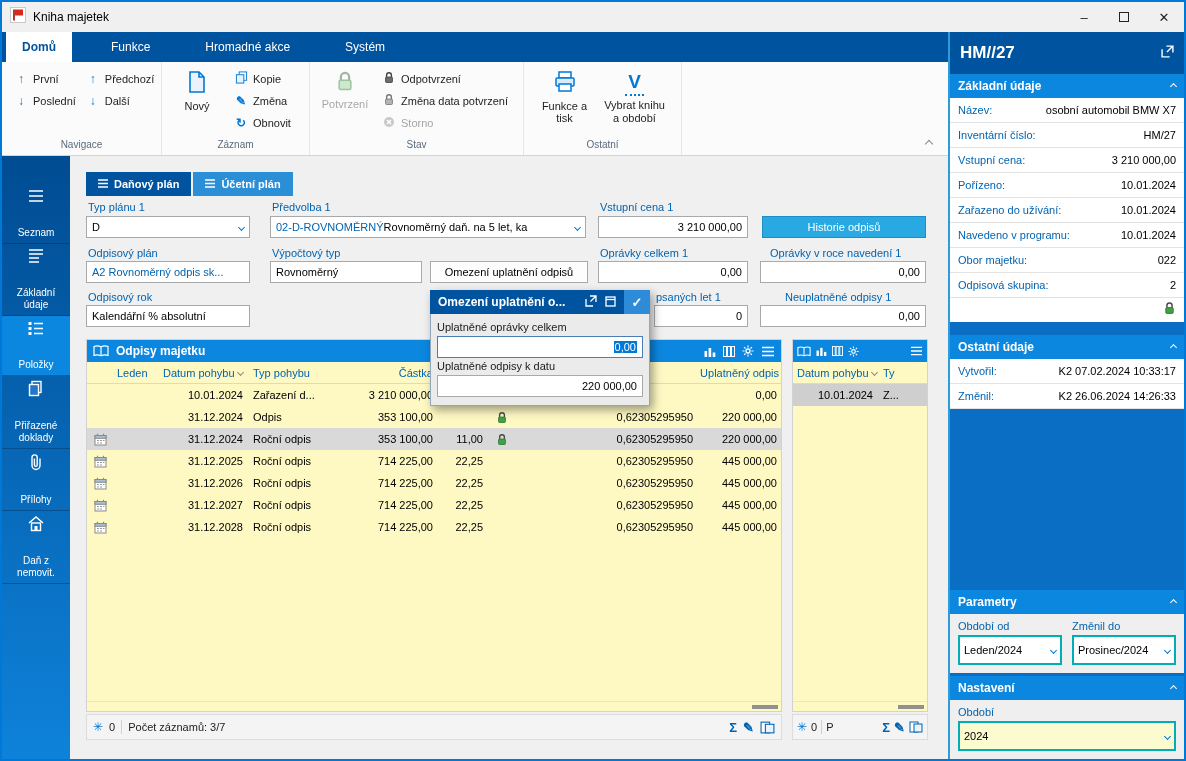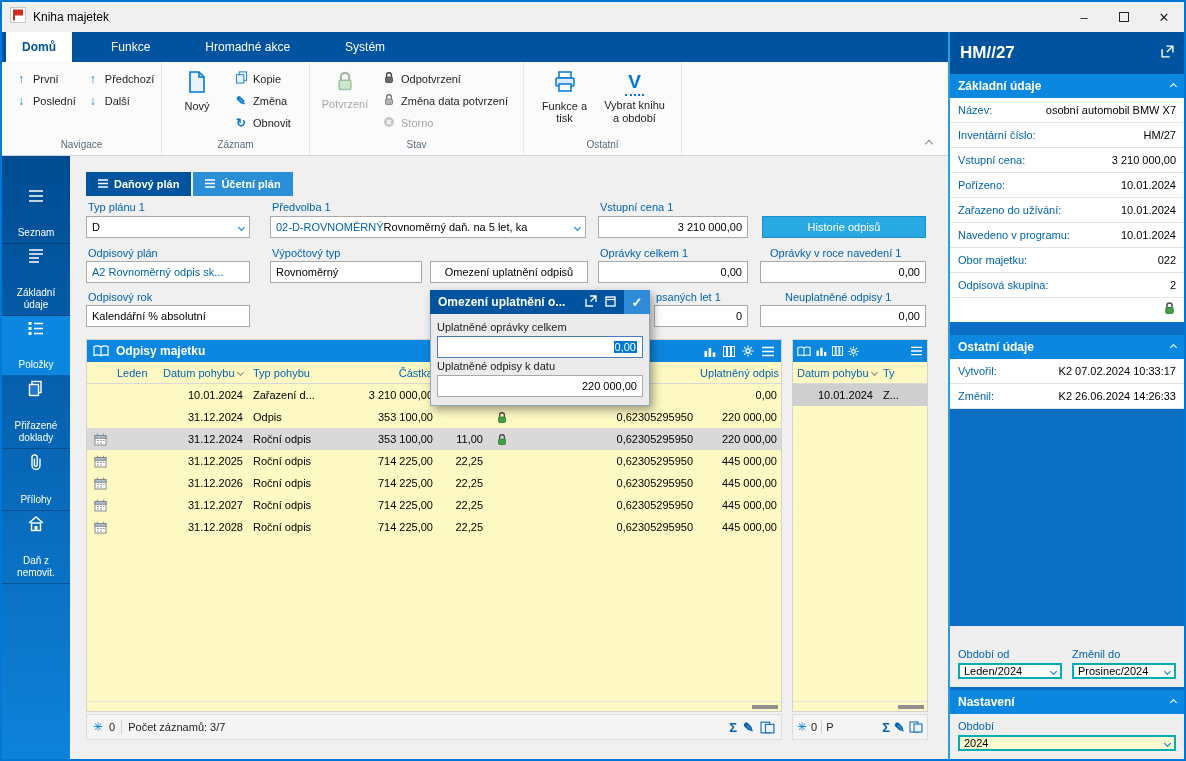--- a/index.html
+++ b/index.html
@@ -96,23 +96,23 @@
 .sheader{height:24px;background:#0B87E0;color:#fff;font-size:12px;font-weight:bold;display:flex;align-items:center;padding:0 8px;flex:0 0 auto;}
 .prow{height:25px;background:#fff;border-bottom:1px solid #E3E3E3;display:flex;align-items:center;justify-content:space-between;padding:0 8px;font-size:11px;flex:0 0 auto;}
 .plab{color:#0063B1;white-space:nowrap;}
 .pval{color:#000;white-space:nowrap;overflow:hidden;margin-left:6px;}
 .lockrow{justify-content:flex-end;height:24px;background:#fff;display:flex;align-items:center;padding:0 8px;flex:0 0 auto;}
 .pgap{height:13px;flex:0 0 auto;}
 .pgap2{height:3px;flex:0 0 auto;}
 .pfill{flex:1;}
 .pcontent{background:#EFEFEF;padding:6px 8px 8px;flex:0 0 auto;}
 .pcols{display:flex;gap:10px;}
-.pcol{flex:1;min-width:0;margin-top:16px;}
+.pcol{flex:1;min-width:0;}
 .plabel2{font-size:11px;color:#0063B1;margin-bottom:3px;}
-.combo{height:16px;background:#fff;border:2px solid #00AEB4;display:flex;align-items:center;font-size:11px;padding:0 4px;gap:4px;overflow:hidden;white-space:nowrap;}
+.combo{height:30px;background:#fff;border:2px solid #00AEB4;display:flex;align-items:center;font-size:11px;padding:0 4px;gap:4px;overflow:hidden;white-space:nowrap;}
 .combo.yellow{background:#FBFBCF;}
 </style>
 </head>
 <body>
 
 <div class="window">
 
   <div class="titlebar">
     <span><svg width="16" height="16" viewBox="0 0 16 16">
           <rect x="0.5" y="0.5" width="15" height="15" fill="#fff" stroke="#C9C9C9"></rect>
@@ -729,20 +729,25 @@
             <span class="pval">K2 07.02.2024 10:33:17</span>
           </div>
           <div class="prow">
             <span class="plab">Změnil:</span>
             <span class="pval">K2 26.06.2024 14:26:33</span>
           </div>
         </div>
 
       <div class="pfill"></div>
 
+      <div class="sheader">
+        <span>Parametry</span>
+          <span class="sp"></span>
+          <span class="chev up white sm"></span>
+      </div>
       <div class="pcontent">
         <div class="pcols">
           <div class="pcol">
             <div class="plabel2">Období od</div>
             <div class="combo">
                 <span>Leden/2024</span>
                 <span class="sp"></span>
                 <span class="chev sm"></span>
               </div>
           </div>

